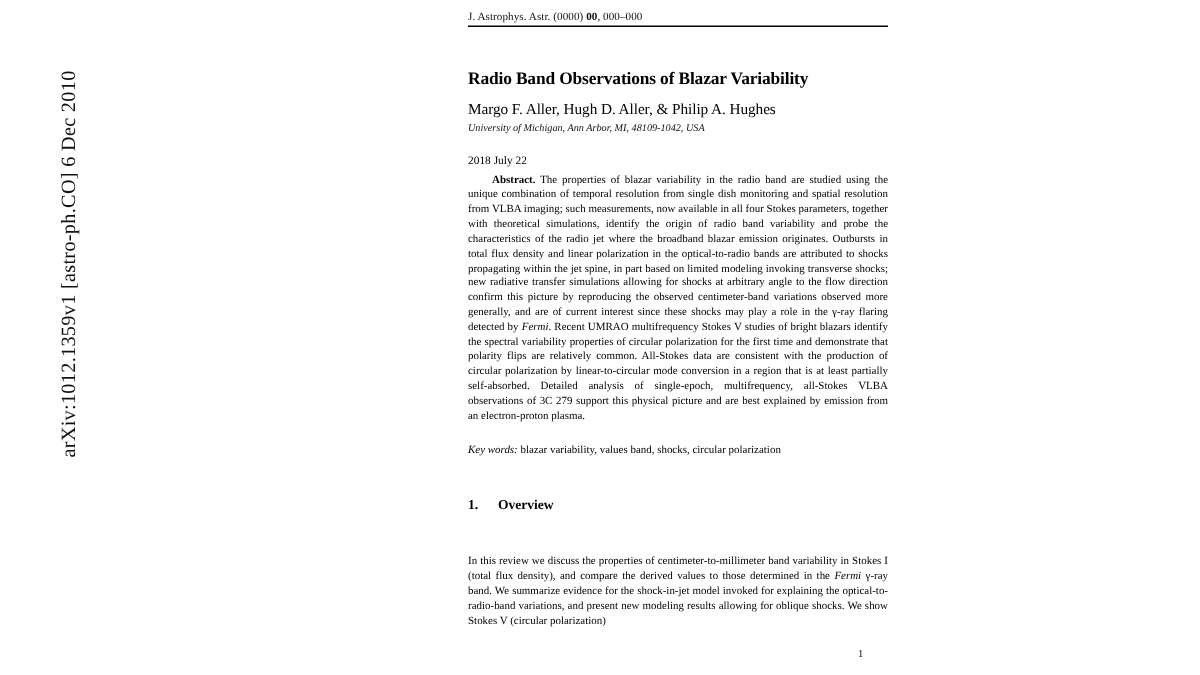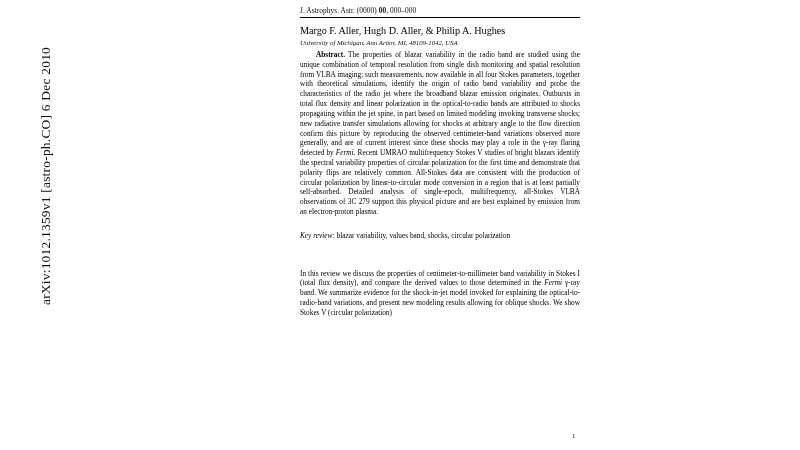--- a/index.html
+++ b/index.html
@@ -29,21 +29,21 @@
     transform: rotate(-90deg);
     transform-origin: center center;
     font-family: "Liberation Serif", serif;
     font-size: 13.5px;
     letter-spacing: 0.2px;
     color: #111;
     white-space: nowrap;
   }
   .content {
     position: absolute;
-    left: 300px;
+    left: 312px;
     top: 0;
     width: 280px;
   }
   .journal-header {
     font-size: 7.4px;
     color: #111;
     margin-top: 6px;
     margin-bottom: 0;
     letter-spacing: 0.05px;
   }
@@ -136,36 +136,41 @@
 
   <div class="arxiv-stamp">arXiv:1012.1359v1  [astro-ph.CO]  6 Dec 2010</div>
 
   <div class="content">
 
     <div class="journal-header">
       <span>J. Astrophys. Astr. (0000) </span><span class="bold">00</span><span>, 000–000</span>
     </div>
     <hr class="hrule">
 
+    <h1 class="title">Radio Band Observations of Blazar Variability</h1>
 
     <div class="authors">Margo F. Aller, Hugh D. Aller, &amp; Philip A. Hughes</div>
 
     <div class="affiliation">University of Michigan, Ann Arbor, MI, 48109-1042, USA</div>
 
+    <div class="date">2018 July 22</div>
 
     <div class="abstract">
       <span class="abs-label">Abstract.</span>
       <span>The properties of blazar variability in the radio band are studied using the unique combination of temporal resolution from single dish monitoring and spatial resolution from VLBA imaging; such measurements, now available in all four Stokes parameters, together with theoretical simulations, identify the origin of radio band variability and probe the characteristics of the radio jet where the broadband blazar emission originates. Outbursts in total flux density and linear polarization in the optical-to-radio bands are attributed to shocks propagating within the jet spine, in part based on limited modeling invoking transverse shocks; new radiative transfer simulations allowing for shocks at arbitrary angle to the flow direction confirm this picture by reproducing the observed centimeter-band variations observed more generally, and are of current interest since these shocks may play a role in the γ-ray flaring detected by </span><span class="ital">Fermi</span><span>. Recent UMRAO multifrequency Stokes V studies of bright blazars identify the spectral variability properties of circular polarization for the first time and demonstrate that polarity flips are relatively common. All-Stokes data are consistent with the production of circular polarization by linear-to-circular mode conversion in a region that is at least partially self-absorbed. Detailed analysis of single-epoch, multifrequency, all-Stokes VLBA observations of 3C 279 support this physical picture and are best explained by emission from an electron-proton plasma.</span>
     </div>
 
     <div class="keywords">
-      <span class="kw-label">Key review:</span>
+      <span class="kw-label">Key words:</span>
       <span>blazar variability, values band, shocks, circular polarization</span>
     </div>
 
+    <div class="section-head">
+      <span class="num">1.</span><span>Overview</span>
+    </div>
 
     <div class="body-par">
       <span>In this review we discuss the properties of centimeter-to-millimeter band variability in Stokes I (total flux density), and compare the derived values to those determined in the </span><span class="ital">Fermi</span><span> γ-ray band. We summarize evidence for the shock-in-jet model invoked for explaining the optical-to-radio-band variations, and present new modeling results allowing for oblique shocks. We show Stokes V (circular polarization)</span>
     </div>
 
   </div>
 
   <div class="page-number">1</div>
 
 </div>

